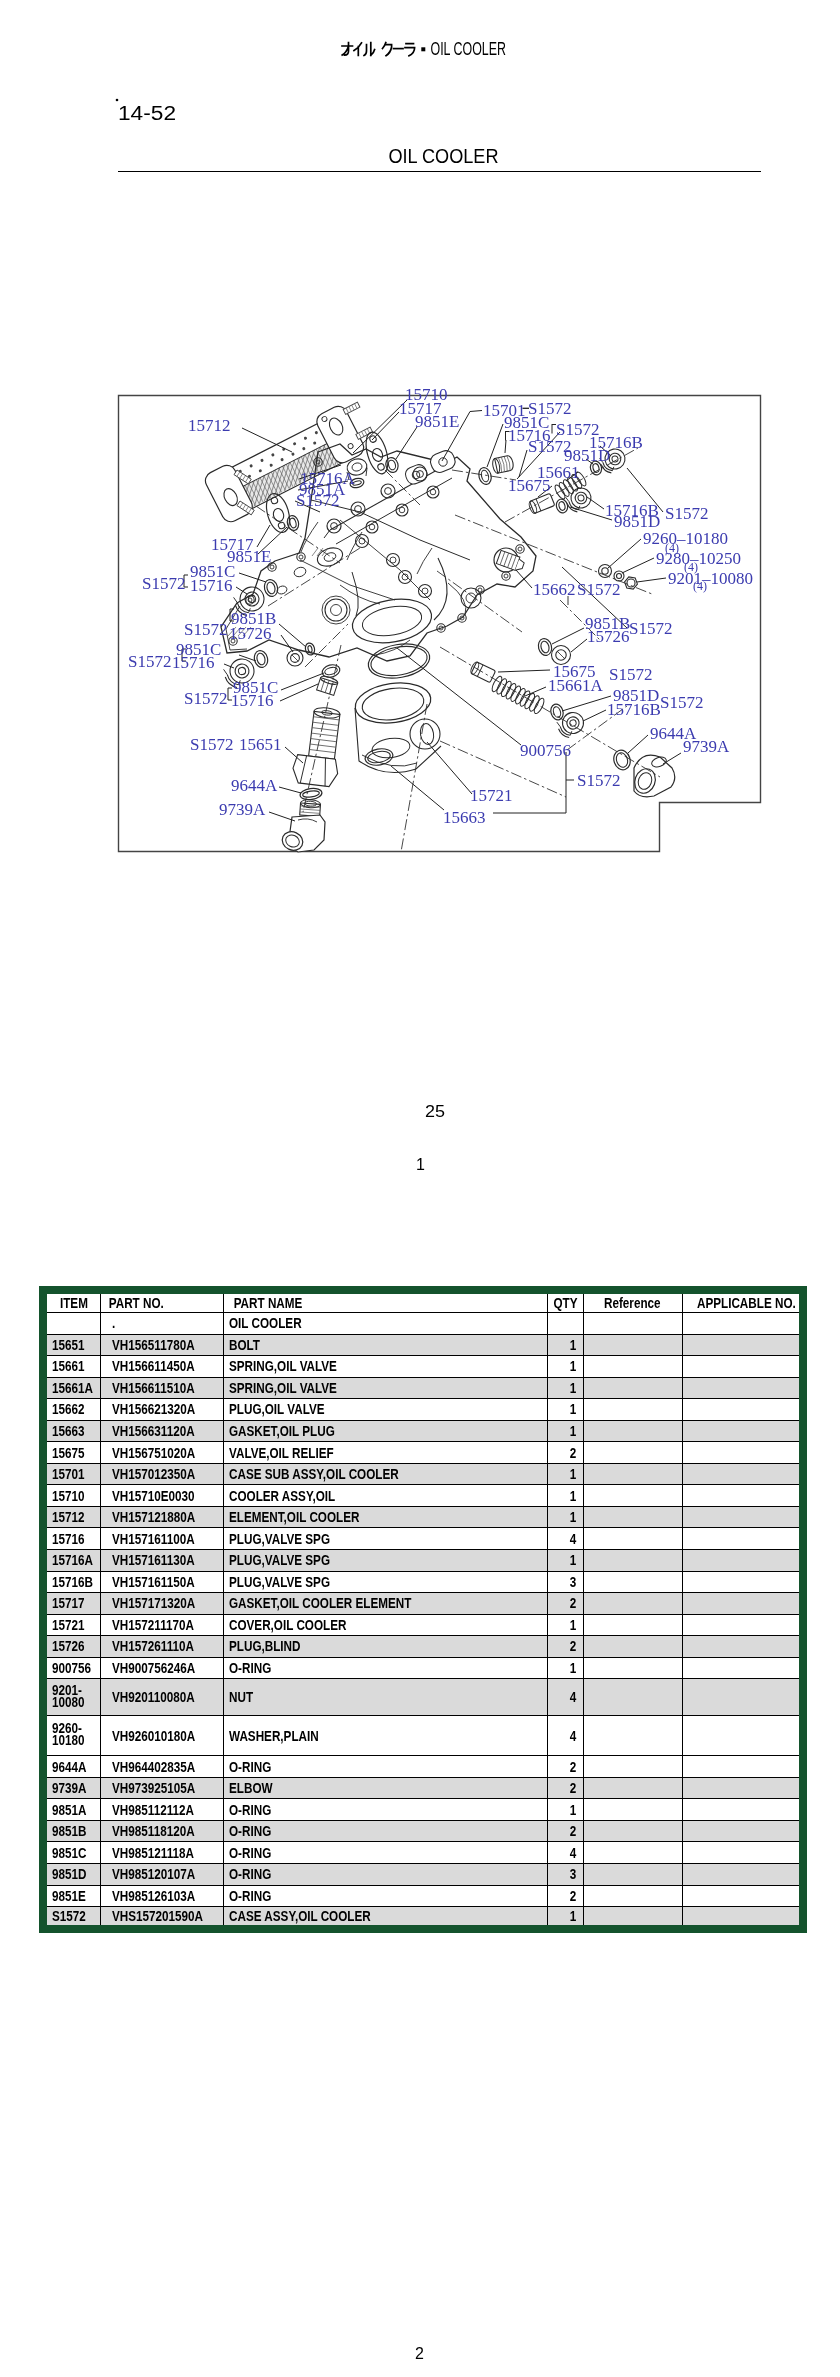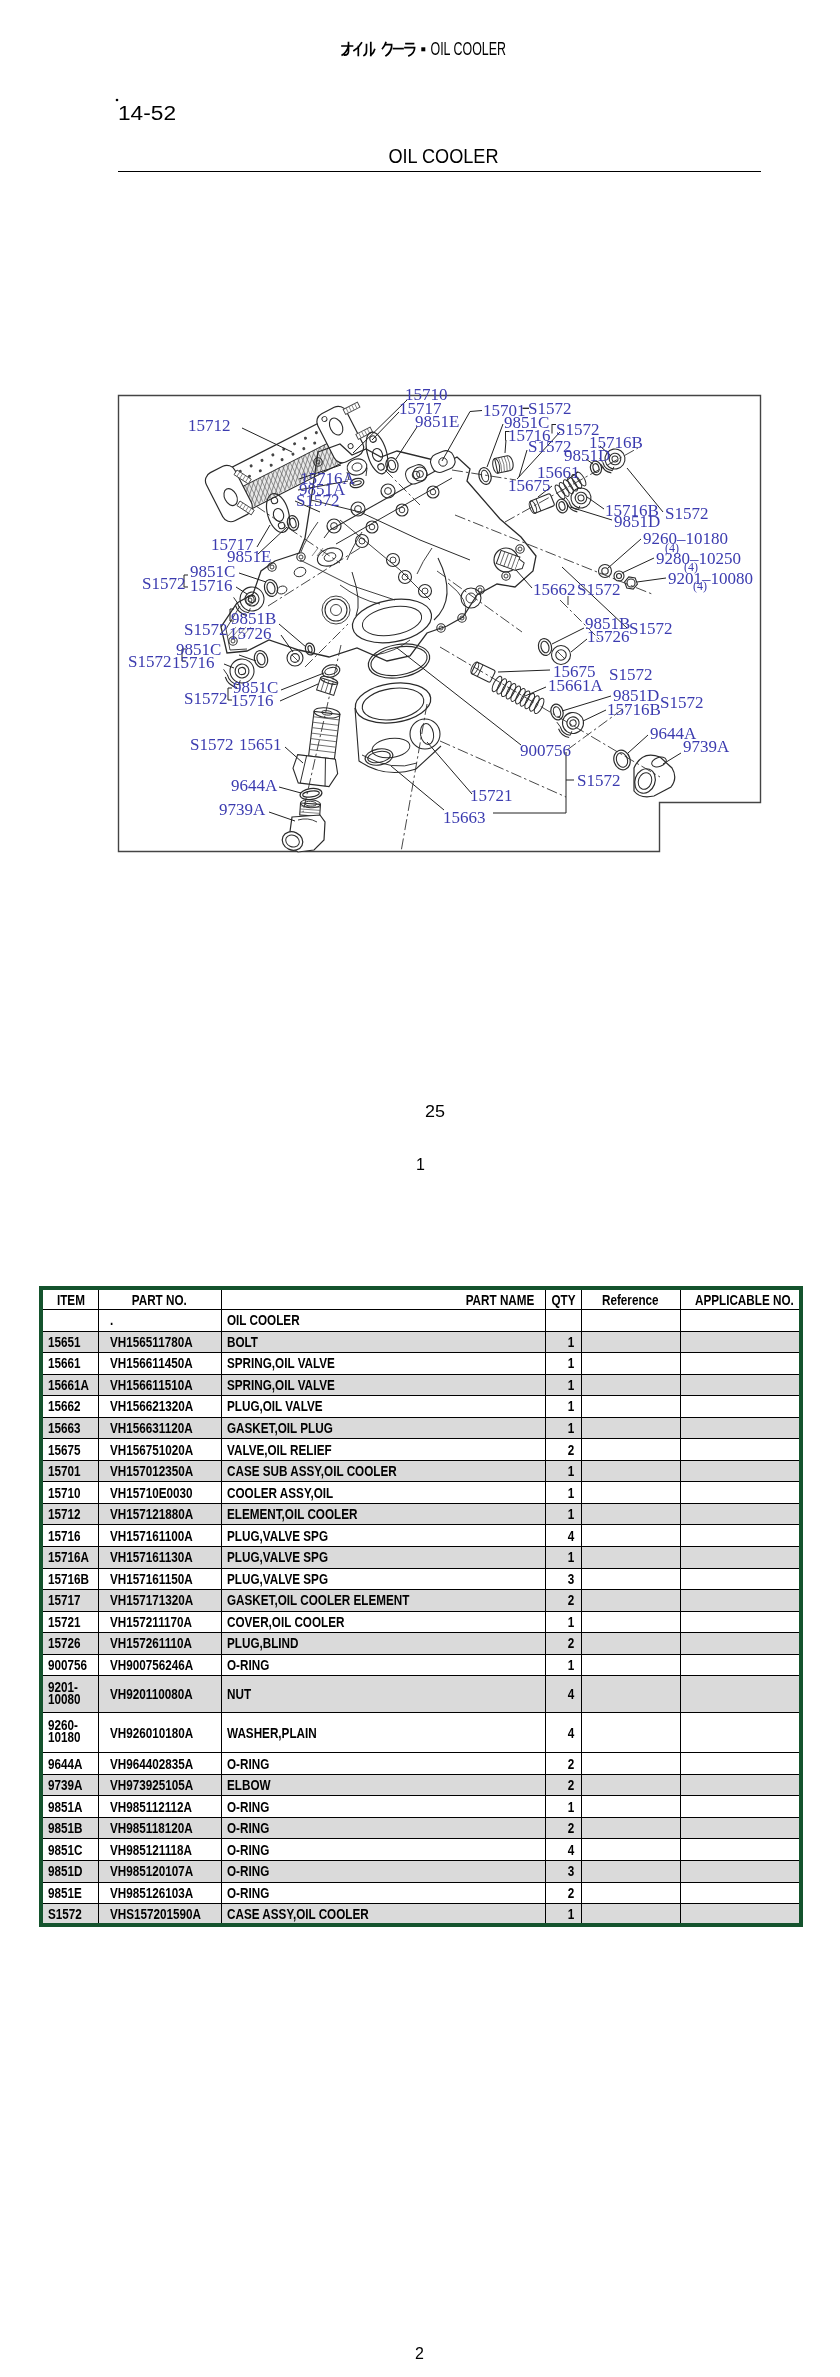--- a/index.html
+++ b/index.html
@@ -1,19 +1,19 @@
 <!DOCTYPE html>
 <html><head><meta charset="utf-8">
 <style>
 html,body{margin:0;padding:0}
 body{width:840px;height:2377px;position:relative;background:#fff;
   font-family:"Liberation Sans",sans-serif;overflow:hidden}
 .abs{position:absolute}
 table.parts{position:absolute;left:39px;top:1286px;width:760px;
-  border-collapse:collapse;table-layout:fixed;color:#000;border:4px solid #14532d}
+  border-collapse:collapse;table-layout:fixed;color:#000;border:8px solid #14532d}
 table.parts td{box-sizing:border-box;border:1px solid #000;padding:0 0 0 5px;height:21.55px;
   white-space:nowrap;overflow:visible;vertical-align:middle}
 table.parts tr.hd td{text-align:center;padding:0;height:21.5px}
 td.c1{width:57.5px}
 td.c2{width:122.5px;padding-left:11px !important}
 td.c3{width:324px}
 td.c4{width:36.5px;text-align:right;padding:0 7px 0 0 !important}
 td.c4h{width:36.5px}
 td.c5{width:98.5px}
 td.c6{width:120.5px}
@@ -555,22 +555,22 @@
 <text x="470" y="801" font-size="17" fill="#3b3baf">15721</text>
 <text x="443" y="823" font-size="17" fill="#3b3baf">15663</text>
 <text x="665" y="552" font-size="12" fill="#3b3baf">(4)</text>
 <text x="684" y="571" font-size="12" fill="#3b3baf">(4)</text>
 <text x="693" y="590" font-size="12" fill="#3b3baf">(4)</text>
 </svg>
 <table class="parts">
 <tbody>
       <tr class="hd">
         <td class="c1"><span class="sqc">ITEM</span></td>
-        <td class="c2" style="padding:0 !important;text-align:center"><span class="sqc">PART NO.</span></td>
-        <td class="c3" style="text-align:right;padding:0"><span class="sqc">PART NAME</span></td>
+        <td class="c2" style="padding:0 !important;text-align:left"><span class="sqc">PART NO.</span></td>
+        <td class="c3" style="text-align:left;padding:0"><span class="sqc">PART NAME</span></td>
         <td class="c4h"><span class="sqc">QTY</span></td>
         <td class="c5"><span class="sqc">Reference</span></td>
         <td class="c6"><span class="sqc">APPLICABLE NO.</span></td>
       </tr>
 <tr class="w">
         <td class="c1"></td>
         <td class="c2"><span class="sq">.</span></td>
         <td class="c3"><span class="sq">OIL COOLER</span></td>
         <td class="c4"></td>
         <td class="c5"></td>

